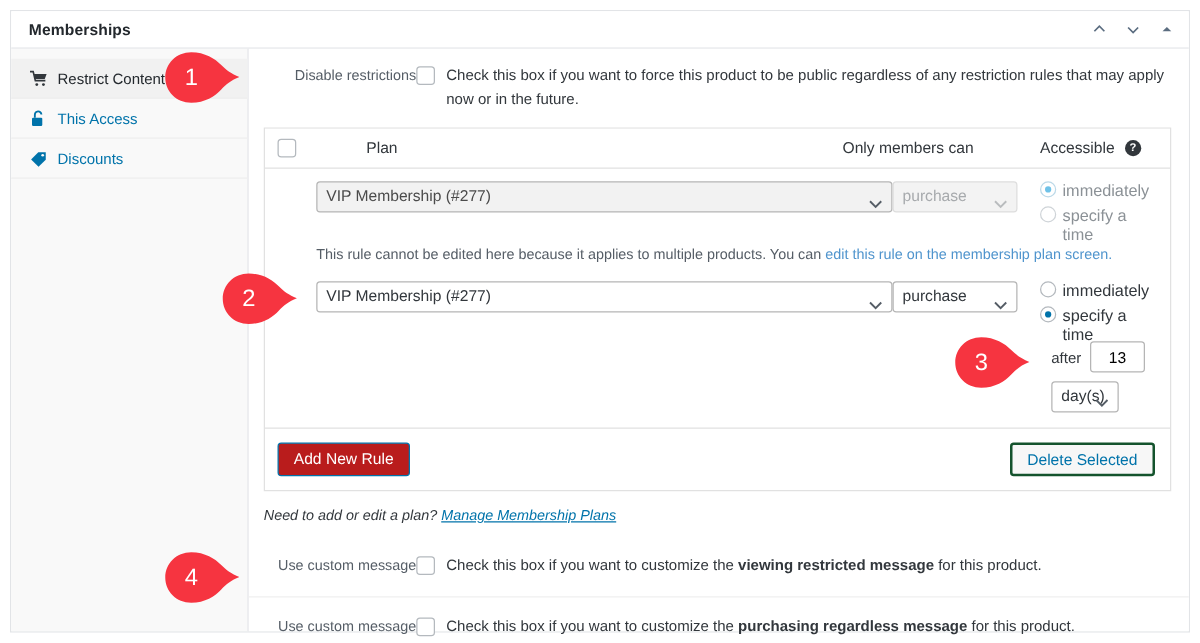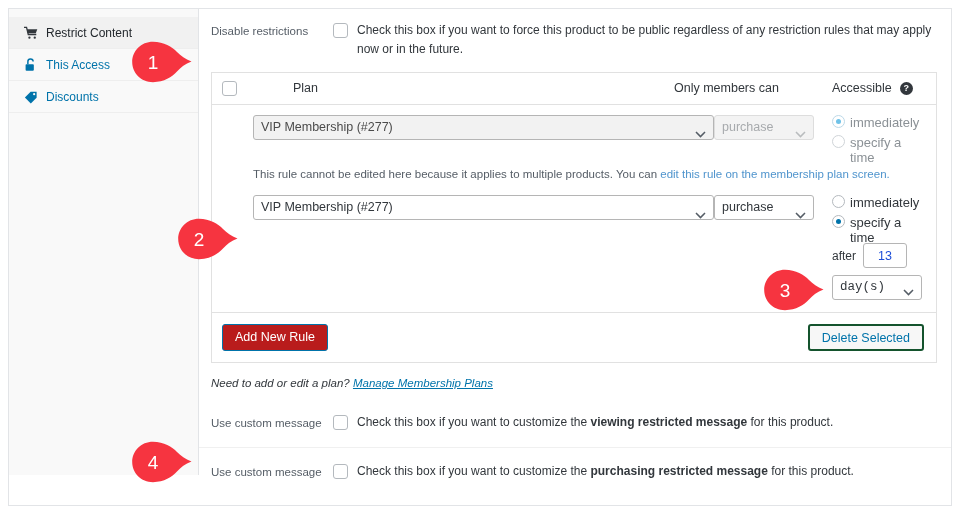--- a/index.html
+++ b/index.html
@@ -102,20 +102,21 @@
     padding: 12px 14px 12px 12px;
     align-items: flex-start;
   }
   .field-label {
     width: 122px;
     flex: 0 0 122px;
     font-size: 11.5px;
     color: #555d66;
     padding-top: 2px;
     line-height: 1.4;
+    text-align: right;
   }
   .field-ctl { flex: 1; display: flex; align-items: flex-start; gap: 9px; }
   .field-desc {
     font-size: 12px;
     color: #32373c;
     line-height: 1.62;
     max-width: 580px;
     padding-top: 0px;
   }
 
@@ -190,21 +191,21 @@
   }
   .sel-wrap { position: relative; display: inline-block; }
   .sel-wrap .chev {
     position: absolute; right: 8px; top: 50%;
     margin-top: -3px;
     pointer-events: none;
     color: #555d66;
   }
   .sel-plan { width: 100%; }
   .sel-only { width: 100px; }
-  .sel-unit { width: 90px; font-family: Liberation Mono, monospace; }
+  .sel-unit { width: 54px; }
 
   .disabled .fake-select,
   .fake-select.disabled {
     background: #f3f3f3;
     color: #a7aaad;
     border-color: #ddd;
     cursor: default;
   }
   .fake-select.disabled + .chev { color: #b9bcbe; }
   .fake-select.plan-disabled {
@@ -232,26 +233,26 @@
     width: 5px; height: 5px; border-radius: 50%;
     background: #0073aa;
   }
   .rd.dim { border-color: #cfd4d8; }
   .rd.on.dim::after { background: #6fc2e8; }
   .rd.on.dim { border-color: #bcd9e8; }
 
   .after-line {
     display: flex; align-items: center; gap: 7px;
     margin-top: 8px;
-    font-size: 12px; color: #32373c;
+    font-size: 12px; color: #32373c; margin-left: 9px;
   }
   .num-in {
     width: 44px; height: 25px;
     border: 1px solid #b5b5b5; border-radius: 3px;
-    font-size: 12.5px; color: #1d4ed8;
+    font-size: 12.5px; color: #000000;
     text-align: center;
     font-family: "Liberation Sans", sans-serif;
     background: #fff;
     padding: 0;
   }
   .unit-line { margin-top: 7px; }
 
   .rule-note {
     font-size: 11.5px;
     color: #555d66;
@@ -329,20 +330,40 @@
     line-height: 1;
   }
 </style>
 </head>
 <body>
 
 <div id="screen">
 
   <div class="metabox">
 
+    <div class="mb-header">
+      <div class="mb-title">Memberships</div>
+      <div class="mb-handles">
+        <div class="handle-btn">
+          <svg width="13" height="13" viewBox="0 0 13 13">
+              <path d="M2.5 8 L6.5 4 L10.5 8" fill="none" stroke="#5b6d80" stroke-width="1.4"></path>
+            </svg>
+        </div>
+        <div class="handle-btn">
+          <svg width="13" height="13" viewBox="0 0 13 13">
+              <path d="M2.5 5 L6.5 9 L10.5 5" fill="none" stroke="#5b6d80" stroke-width="1.4"></path>
+            </svg>
+        </div>
+        <div class="handle-btn">
+          <svg width="11" height="11" viewBox="0 0 11 11">
+              <path d="M2 7 L5.5 3.5 L9 7 Z" fill="#5b6d80"></path>
+            </svg>
+        </div>
+      </div>
+    </div>
 
     <div class="mb-body">
 
       <div class="sidebar">
 
         <div class="side-item active">
           <span class="side-ico">
             <svg width="14" height="14" viewBox="0 0 16 16">
               <path d="M0.5 1.5 h2.4 l2 8.2 h8.4" fill="none" stroke="currentColor" stroke-width="1.5" stroke-linecap="square"></path>
               <path d="M3.6 3.6 h11.6 l-1.7 4.6 h-8.8 z" fill="currentColor"></path>
@@ -499,21 +520,21 @@
           <div class="field-ctl">
             <div class="cb"></div>
             <div class="field-desc"><span>Check this box if you want to customize the </span><b>viewing restricted message</b><span> for this product.</span></div>
           </div>
         </div>
 
         <div class="msg-row">
           <div class="field-label">Use custom message</div>
           <div class="field-ctl">
             <div class="cb"></div>
-            <div class="field-desc"><span>Check this box if you want to customize the </span><b>purchasing restricted message</b><span> for this product.</span></div>
+            <div class="field-desc"><span>Check this box if you want to customize the </span><b>purchasing regardless message</b><span> for this product.</span></div>
           </div>
         </div>
 
       </div>
     </div>
   </div>
 
   <div class="marker" style="left:131px; top:41px;">
     <svg width="62" height="42" viewBox="0 0 62 42">
       <path d="M22 0.8 C33 0.8 41 6 46 11 C50 15 54 18 60.5 20.6 C54 23.2 50 26.3 46 30.6 C41 36 33 41.2 22 41.2 C10 41.2 1.2 32 1.2 21 C1.2 10 10 0.8 22 0.8 Z" fill="#f63440"></path>

